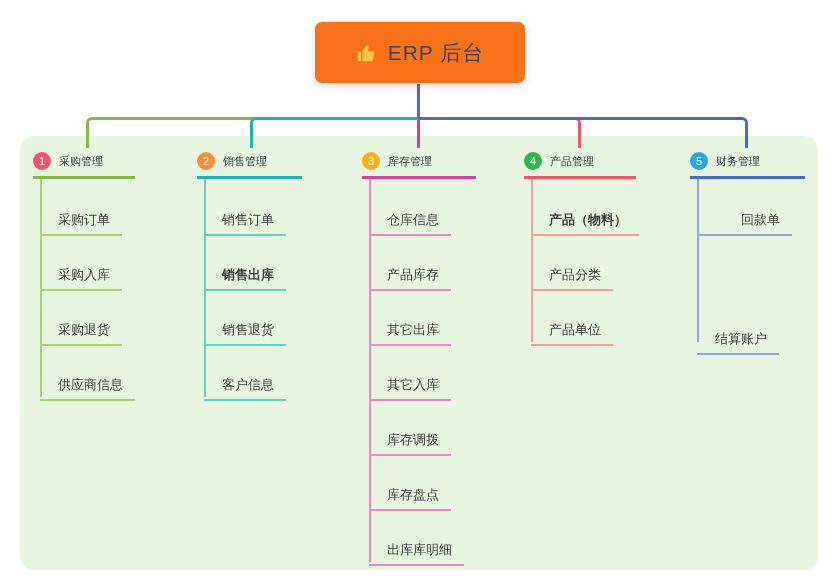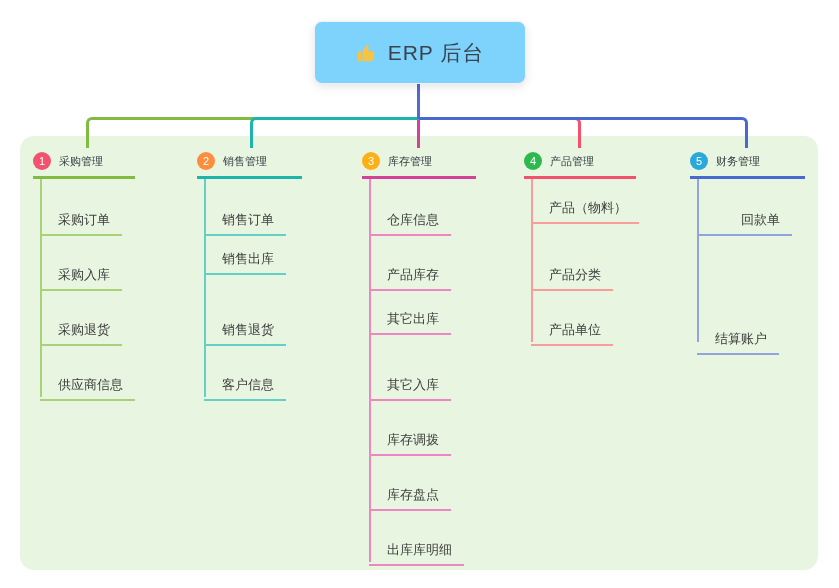--- a/index.html
+++ b/index.html
@@ -3,21 +3,21 @@
 <meta charset="utf-8">
 <style>
   html,body{margin:0;padding:0;background:#ffffff;}
   .canvas{
     position:relative;width:839px;height:588px;background:#ffffff;overflow:hidden;
     font-family:"Liberation Sans","DejaVu Sans",sans-serif;
   }
   
   .root-node{
     position:absolute;left:314px;top:21px;width:210px;height:61px;
-    background:#7dd3fc;border:1px solid #f1f1f1;border-radius:8px;
+    background:#f97316;border:1px solid #f1f1f1;border-radius:8px;
     box-shadow:0 3px 10px rgba(0,0,0,.10);
     display:flex;align-items:center;justify-content:center;gap:10px;
     font-size:21px;color:#39434e;letter-spacing:1px;cursor:default;text-align:center;
   }
   .root-icon{width:22px;height:22px;display:inline-flex;}
   
   .conn{position:absolute;box-sizing:border-box;}
   .conn-left{border-top:3px solid;border-left:3px solid;border-top-left-radius:6px;}
   .conn-right{border-top:3px solid;border-right:3px solid;border-top-right-radius:6px;}
   .conn-straight{width:3px;}
@@ -82,47 +82,47 @@
       <div class="child-node" style="top: 214px; border-bottom-color: rgb(169, 209, 120);">供应商信息</div>
     </div>
 
   <div class="branch" style="left:197px;width:105px;">
     <div class="branch-header" style="border-bottom-color: rgb(29, 180, 171);">
       <span class="badge" style="background: rgb(251, 142, 60);">2</span>
       <span class="branch-label">销售管理</span>
     </div>
   <div class="child-vline" style="top: 33px; height: 218px; background: rgb(99, 207, 197);"></div>
       <div class="child-node" style="top: 49px; border-bottom-color: rgb(99, 207, 197);">销售订单</div>
-      <div class="child-node" style="top: 88px; border-bottom-color: rgb(99, 207, 197);">销售出库</div>
+      <div class="child-node" style="top: 104px; border-bottom-color: rgb(99, 207, 197); font-weight: bold;">销售出库</div>
       <div class="child-node" style="top: 159px; border-bottom-color: rgb(99, 207, 197);">销售退货</div>
       <div class="child-node" style="top: 214px; border-bottom-color: rgb(99, 207, 197);">客户信息</div>
     </div>
 
   <div class="branch" style="left:362px;width:114px;">
     <div class="branch-header" style="border-bottom-color: rgb(212, 65, 155);">
       <span class="badge" style="background: rgb(252, 176, 23);">3</span>
       <span class="branch-label">库存管理</span>
     </div>
   <div class="child-vline" style="top: 33px; height: 383px; background: rgb(238, 134, 193);"></div>
       <div class="child-node" style="top: 49px; border-bottom-color: rgb(238, 134, 193);">仓库信息</div>
       <div class="child-node" style="top: 104px; border-bottom-color: rgb(238, 134, 193);">产品库存</div>
-      <div class="child-node" style="top: 148px; border-bottom-color: rgb(238, 134, 193);">其它出库</div>
+      <div class="child-node" style="top: 159px; border-bottom-color: rgb(238, 134, 193);">其它出库</div>
       <div class="child-node" style="top: 214px; border-bottom-color: rgb(238, 134, 193); text-align: right;">其它入库</div>
       <div class="child-node" style="top: 269px; border-bottom-color: rgb(238, 134, 193);">库存调拨</div>
       <div class="child-node" style="top: 324px; border-bottom-color: rgb(238, 134, 193);">库存盘点</div>
       <div class="child-node" style="top: 379px; border-bottom-color: rgb(238, 134, 193); text-align: right;">出库库明细</div>
     </div>
 
   <div class="branch" style="left:524px;width:112px;">
     <div class="branch-header" style="border-bottom-color: rgb(244, 81, 108);">
       <span class="badge" style="background: rgb(46, 184, 78);">4</span>
       <span class="branch-label">产品管理</span>
     </div>
   <div class="child-vline" style="top: 33px; height: 163px; background: rgb(248, 157, 153);"></div>
-      <div class="child-node" style="top: 37px; border-bottom-color: rgb(248, 157, 153);">产品（物料）</div>
+      <div class="child-node" style="top: 49px; border-bottom-color: rgb(248, 157, 153); font-weight: bold;">产品（物料）</div>
       <div class="child-node" style="top: 104px; border-bottom-color: rgb(248, 157, 153);">产品分类</div>
       <div class="child-node" style="top: 159px; border-bottom-color: rgb(248, 157, 153);">产品单位</div>
     </div>
 
   <div class="branch" style="left:690px;width:115px;">
     <div class="branch-header" style="border-bottom-color: rgb(74, 105, 208);">
       <span class="badge" style="background: rgb(42, 167, 219);">5</span>
       <span class="branch-label">财务管理</span>
     </div>
   <div class="child-vline" style="top: 33px; height: 163px; background: rgb(145, 164, 222);"></div>

